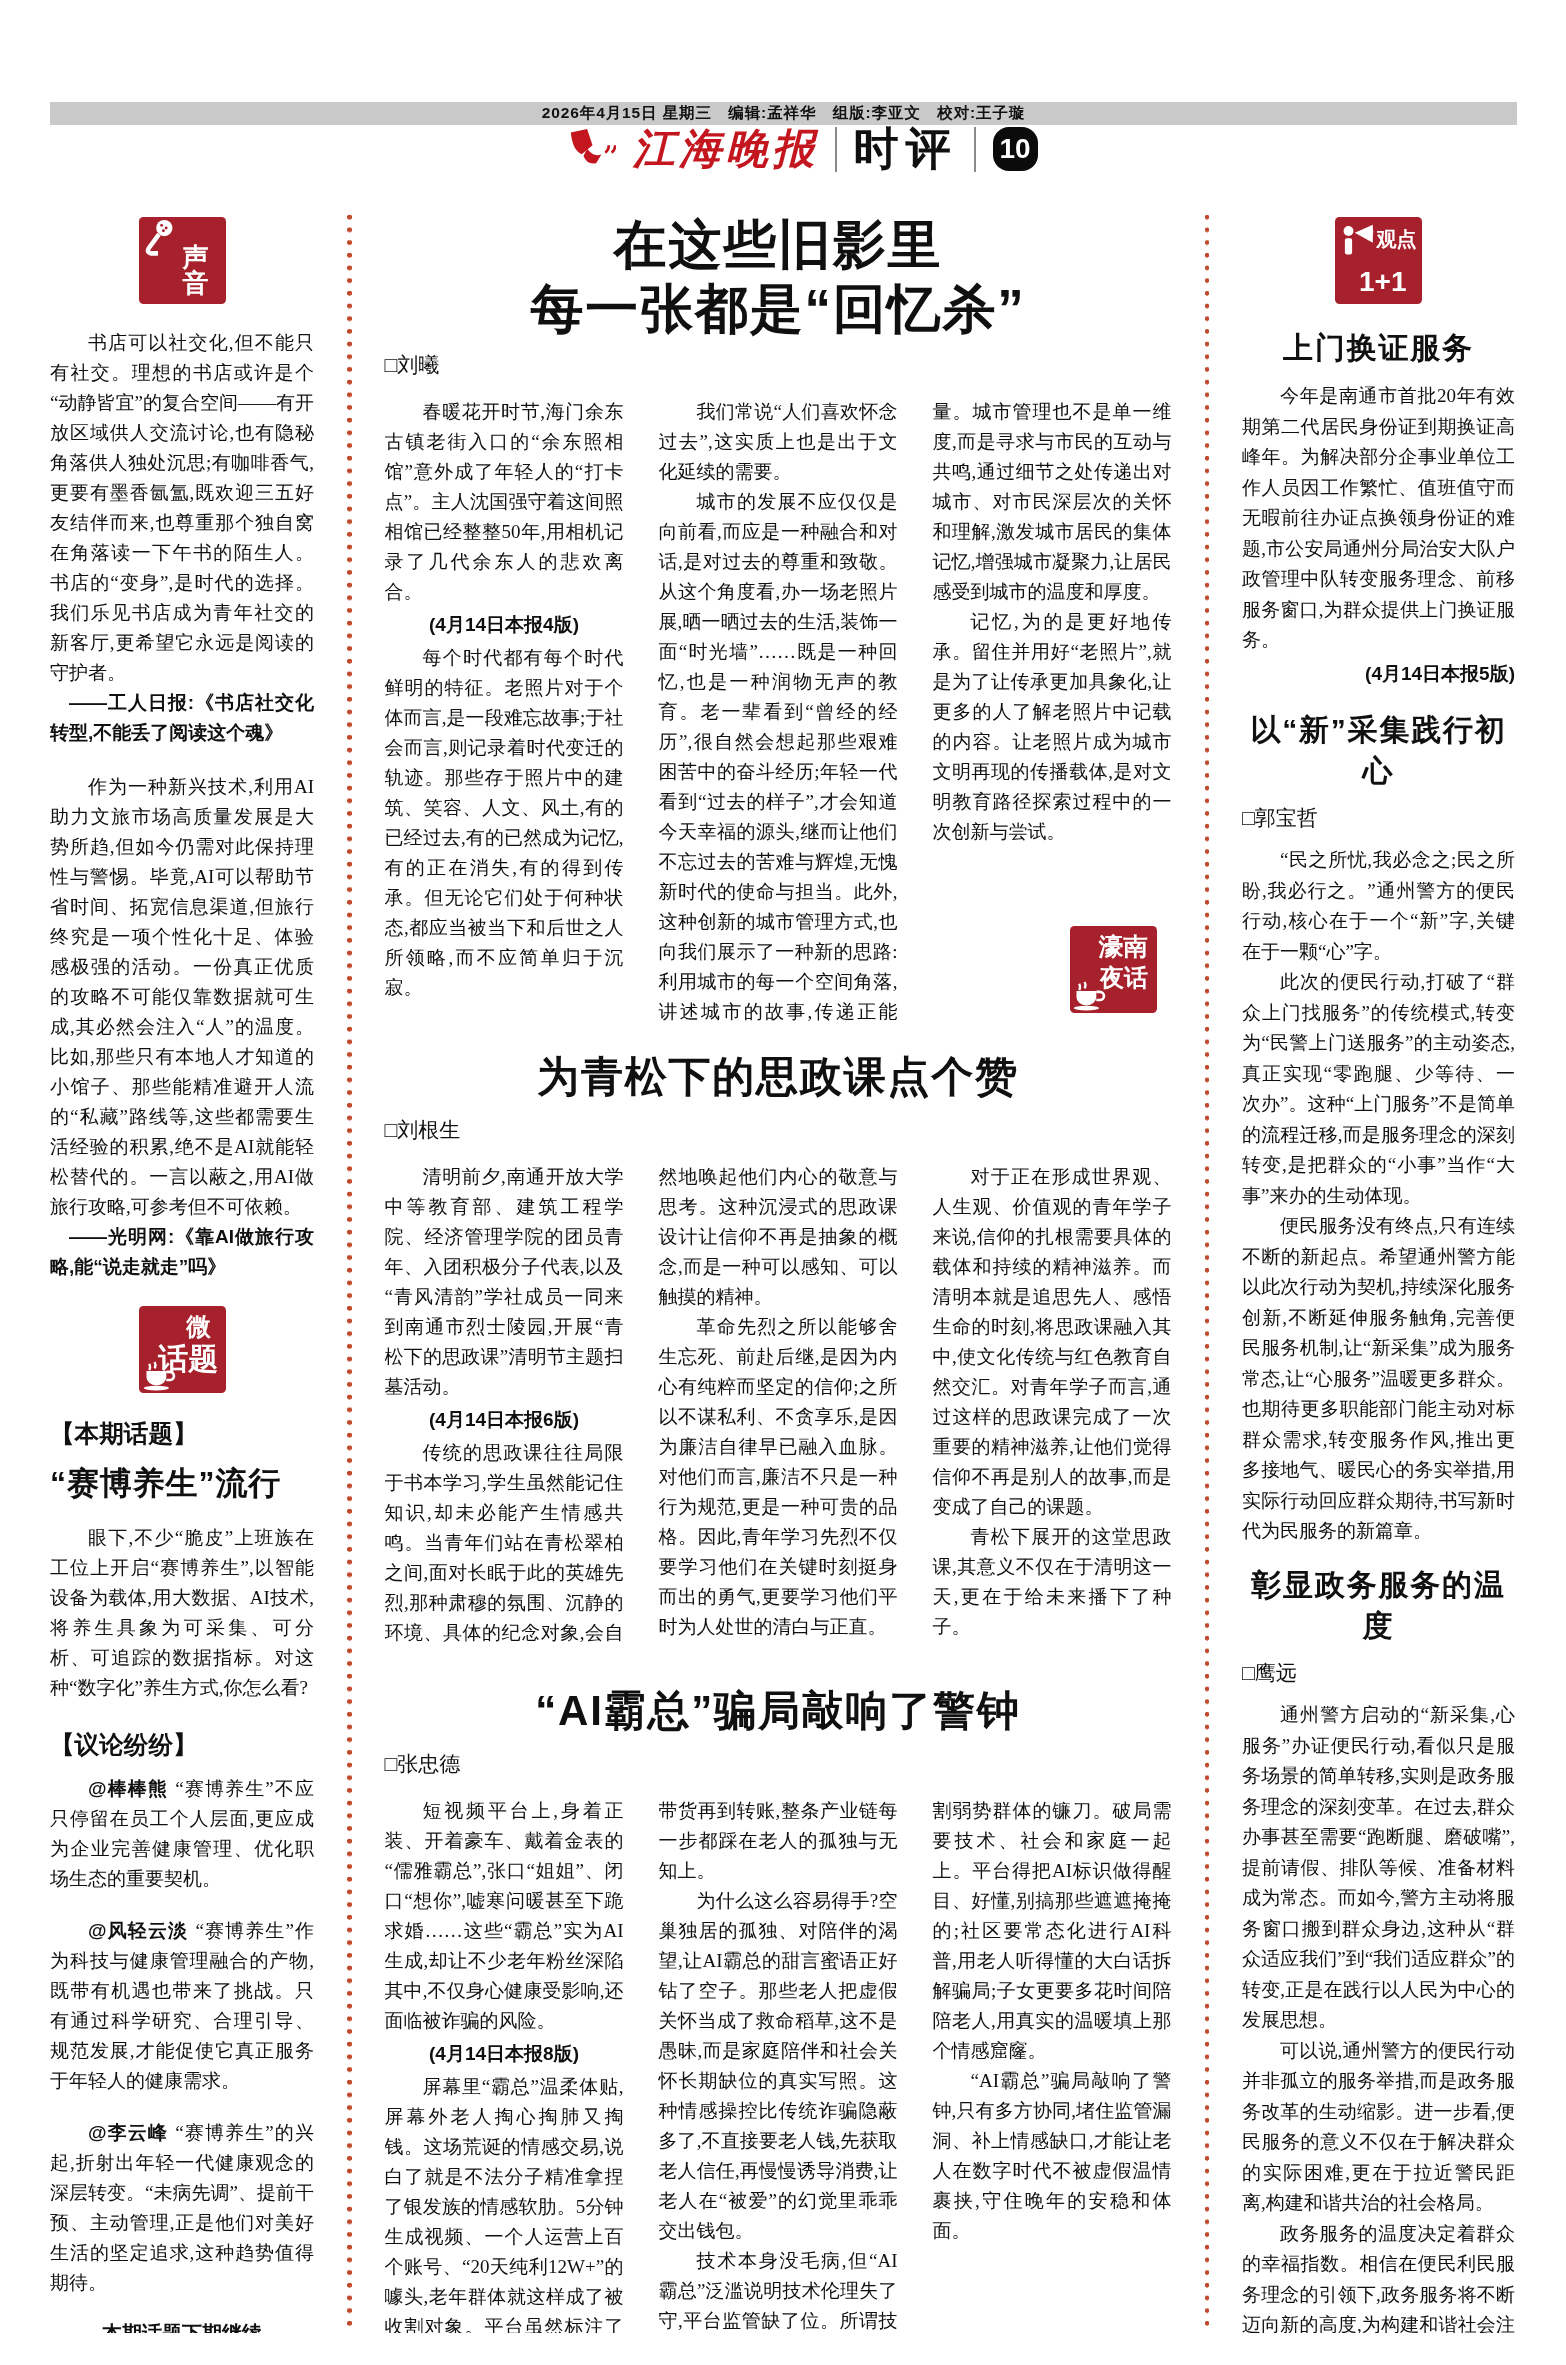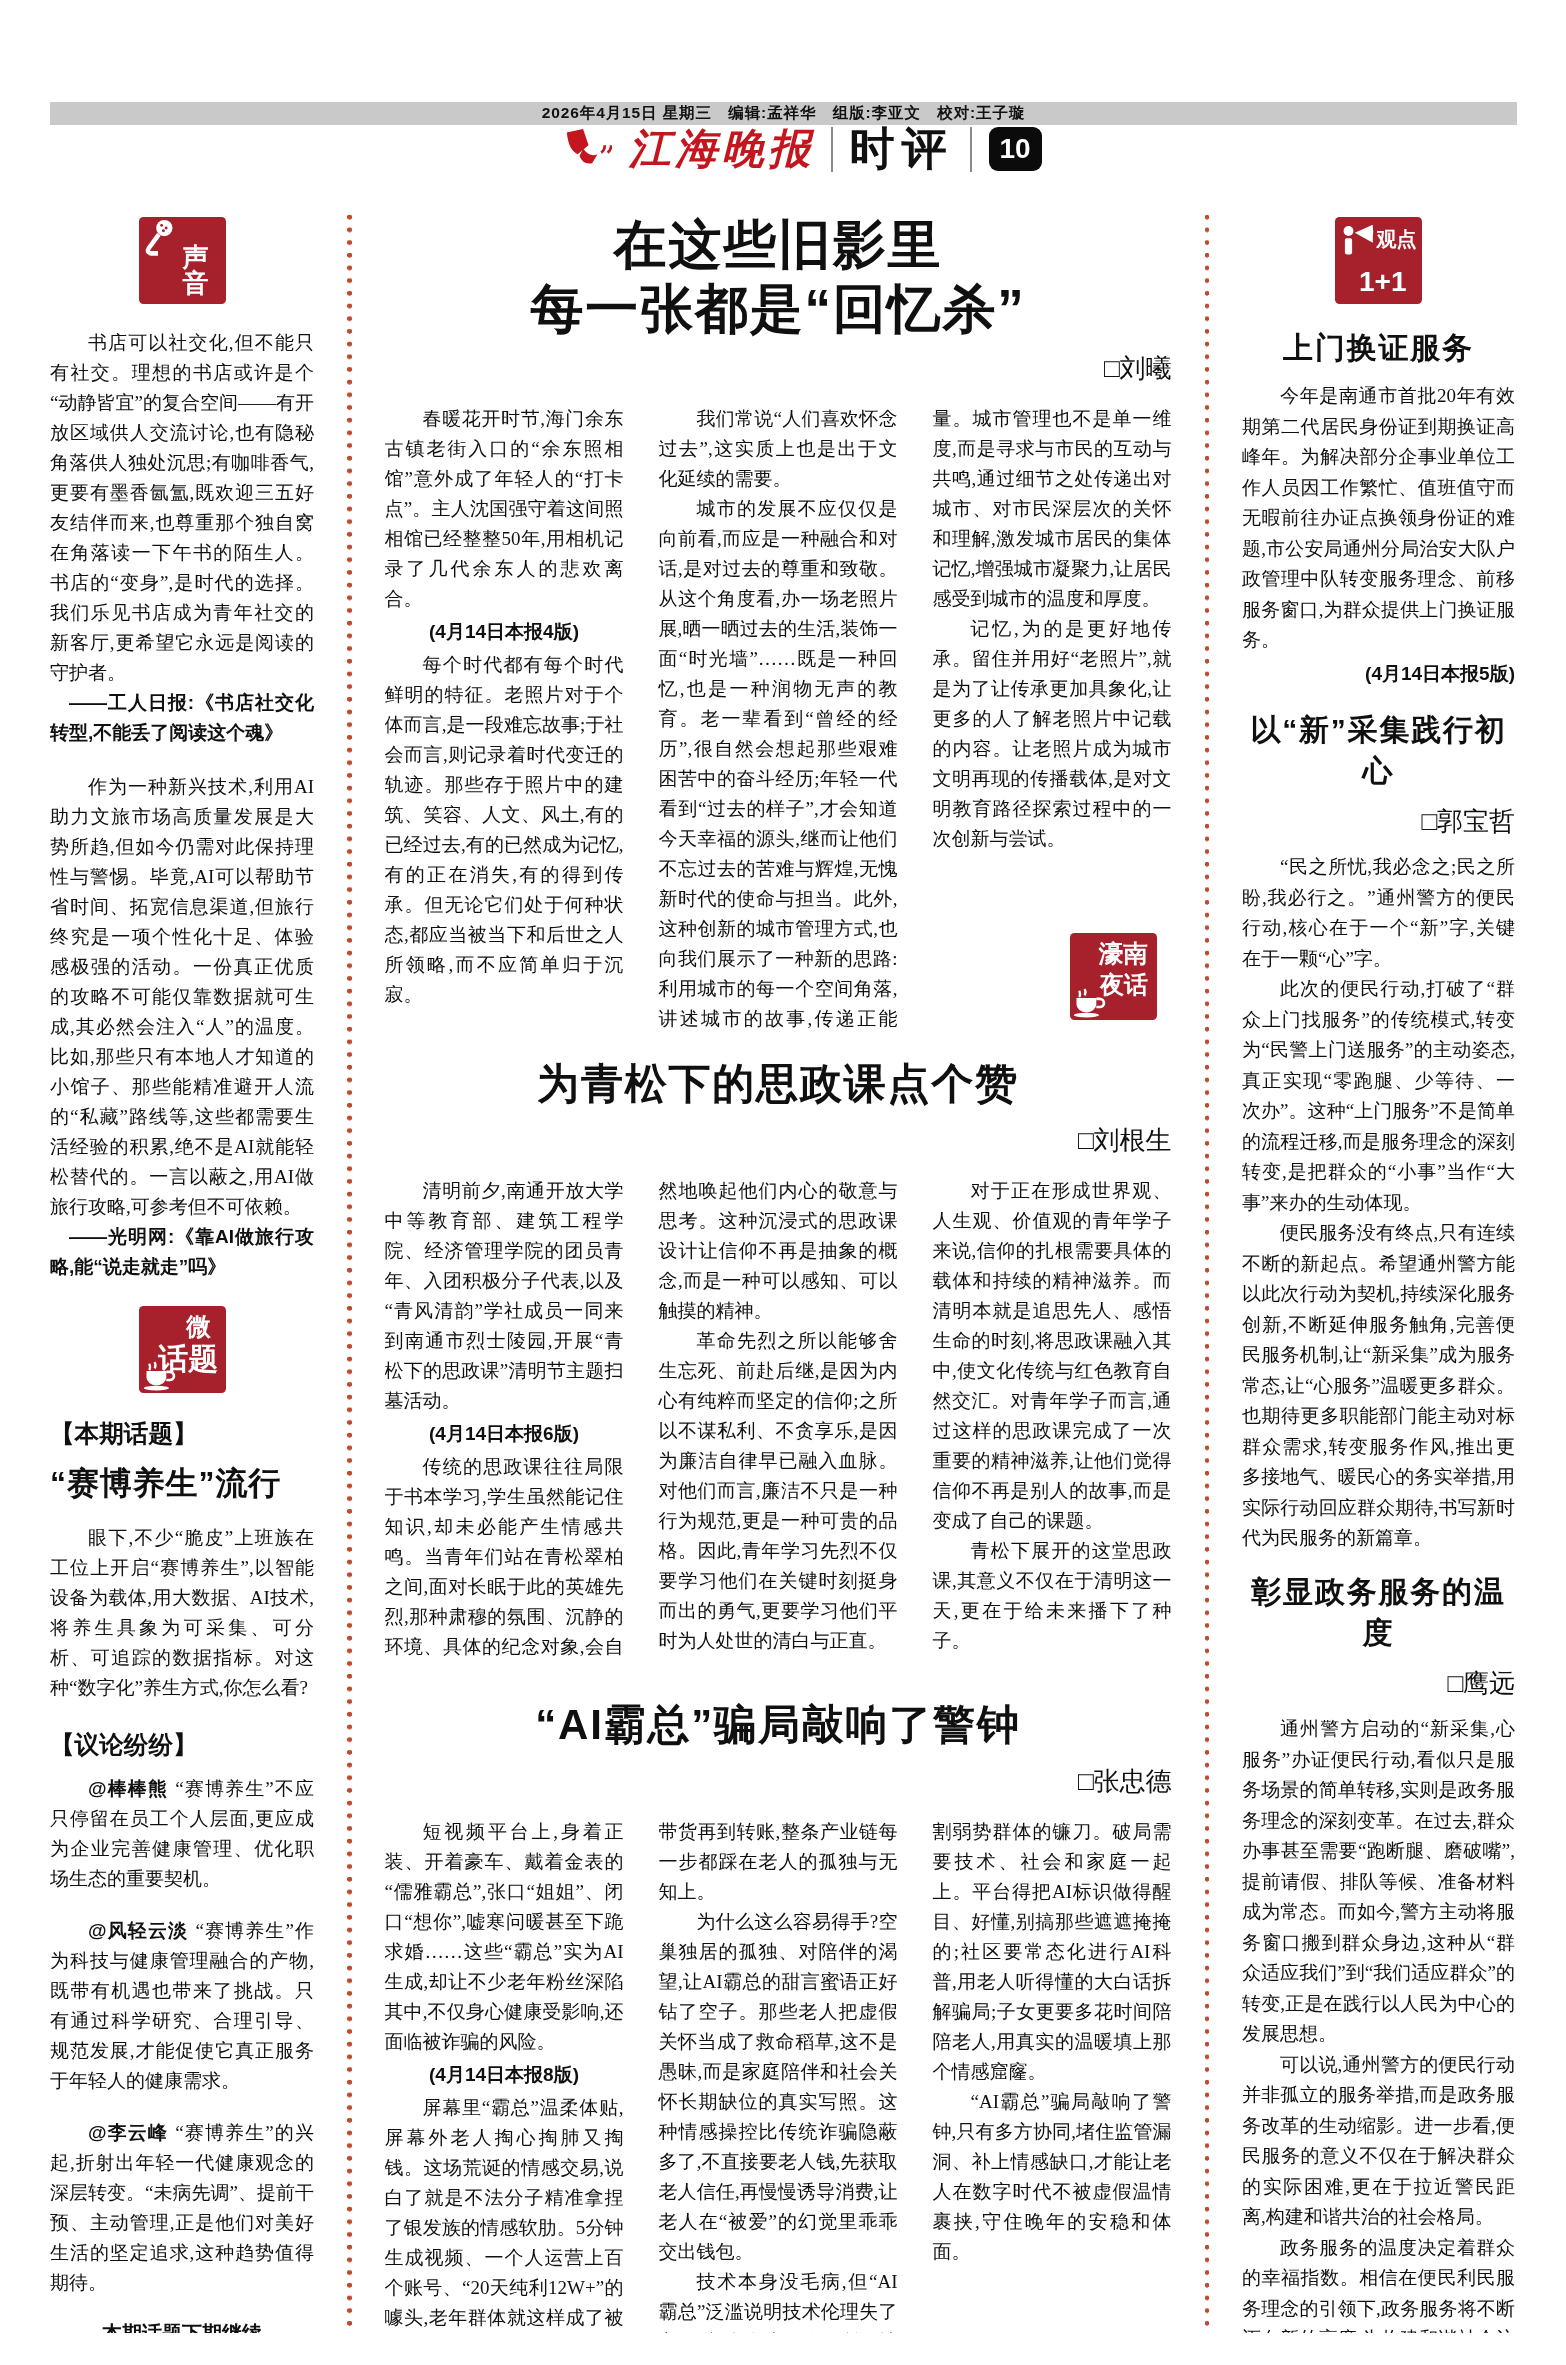--- a/index.html
+++ b/index.html
@@ -9,21 +9,21 @@
   .topbar{position:absolute;top:102px;left:50px;right:50px;height:23px;background:#c9c9c9;
           display:flex;align-items:center;justify-content:center;
           font-family:"Liberation Sans","DejaVu Sans",sans-serif;font-size:15.5px;font-weight:bold;letter-spacing:0.9px;color:#111;}
   
   .masthead{position:absolute;top:120px;left:0;right:0;height:58px;display:flex;align-items:center;justify-content:center;gap:16.4px;padding-left:40px;}
   .mh-logo{flex:none;}
   .paper-name{color:#c4161e;font-size:42px;font-weight:bold;font-style:italic;letter-spacing:4.5px;
               font-family:"DejaVu Serif","Liberation Serif",serif;}
   .mh-sep{width:1.8px;height:45px;background:#8a8a8a;}
   .section-name{font-size:45px;font-weight:900;letter-spacing:7.3px;font-family:"Liberation Sans","DejaVu Sans",sans-serif;}
-  .page-badge{width:53px;height:44px;background:#0b0b0b;border-radius:9px;color:#fff;display:flex;align-items:center;justify-content:center;
+  .page-badge{width:45px;height:44px;background:#0b0b0b;border-radius:16px;color:#fff;display:flex;align-items:center;justify-content:center;
               font-family:"Liberation Sans","DejaVu Sans",sans-serif;font-size:28px;font-weight:bold;}
   
   .content{position:absolute;top:213px;left:50px;width:1467px;height:2120px;display:flex;overflow:hidden;}
   .vsep{flex:none;width:4.5px;margin:0 33px;background-image:radial-gradient(circle at 2.3px 4.1px,#c14a2c 2.1px,rgba(193,74,44,0) 2.7px);
         background-size:4.5px 12.7px;background-repeat:repeat-y;}
   .sidebar{flex:none;width:264px;}
   .main{flex:none;width:787px;}
   .rcol{flex:none;width:273px;}
   
   .badge{position:relative;width:87px;height:87px;background:#a6212b;border-radius:4.5px;color:#fff;
@@ -37,21 +37,21 @@
   .pnote{font-family:"Liberation Sans","DejaVu Sans",sans-serif;font-weight:bold;font-size:19px;line-height:36px;
          text-align:center;text-indent:0;margin:0;}
   .topic-head{font-family:"Liberation Sans","DejaVu Sans",sans-serif;font-weight:bold;font-size:24.6px;margin:14.6px 0 12.7px;}
   .topic-title{font-family:"Liberation Sans","DejaVu Sans",sans-serif;font-weight:bold;font-size:32px;margin:1.8px 0 16.4px;letter-spacing:0.9px;}
   .cmt{margin-bottom:22px;}
   .handle{font-family:"Liberation Sans","DejaVu Sans",sans-serif;margin-right:7.3px;}
   .micro-footer{font-family:"Liberation Sans","DejaVu Sans",sans-serif;font-weight:bold;font-size:20px;text-align:center;margin-top:1.8px;}
   
   .main-title{font-family:"Liberation Sans","DejaVu Sans",sans-serif;font-weight:900;font-size:53px;line-height:1.2;
               text-align:center;letter-spacing:1.8px;margin:0;}
-  .byline{font-family:Liberation Mono, monospace;font-size:26px;text-align:right;margin:11px 0 18px;}
+  .byline{font-family:Liberation Serif, serif;font-size:21px;text-align:left;margin:11px 0 18px;}
   .art-title{font-family:"Liberation Sans","DejaVu Sans",sans-serif;font-weight:900;font-size:42px;text-align:center;
              letter-spacing:1.8px;margin:22px 0 3.6px;}
   .body-wrap{position:relative;}
   .art-body{column-count:3;column-gap:35px;column-fill:auto;overflow:hidden;}
   #a1-body{height:630px;}
   #a2-body{height:499px;}
   #a3-body{height:611px;}
   .haonan{position:absolute;right:14.6px;bottom:14.6px;margin:0;}
   
   .op-title{font-family:"Liberation Sans","DejaVu Sans",sans-serif;font-weight:bold;font-size:30px;text-align:center;

